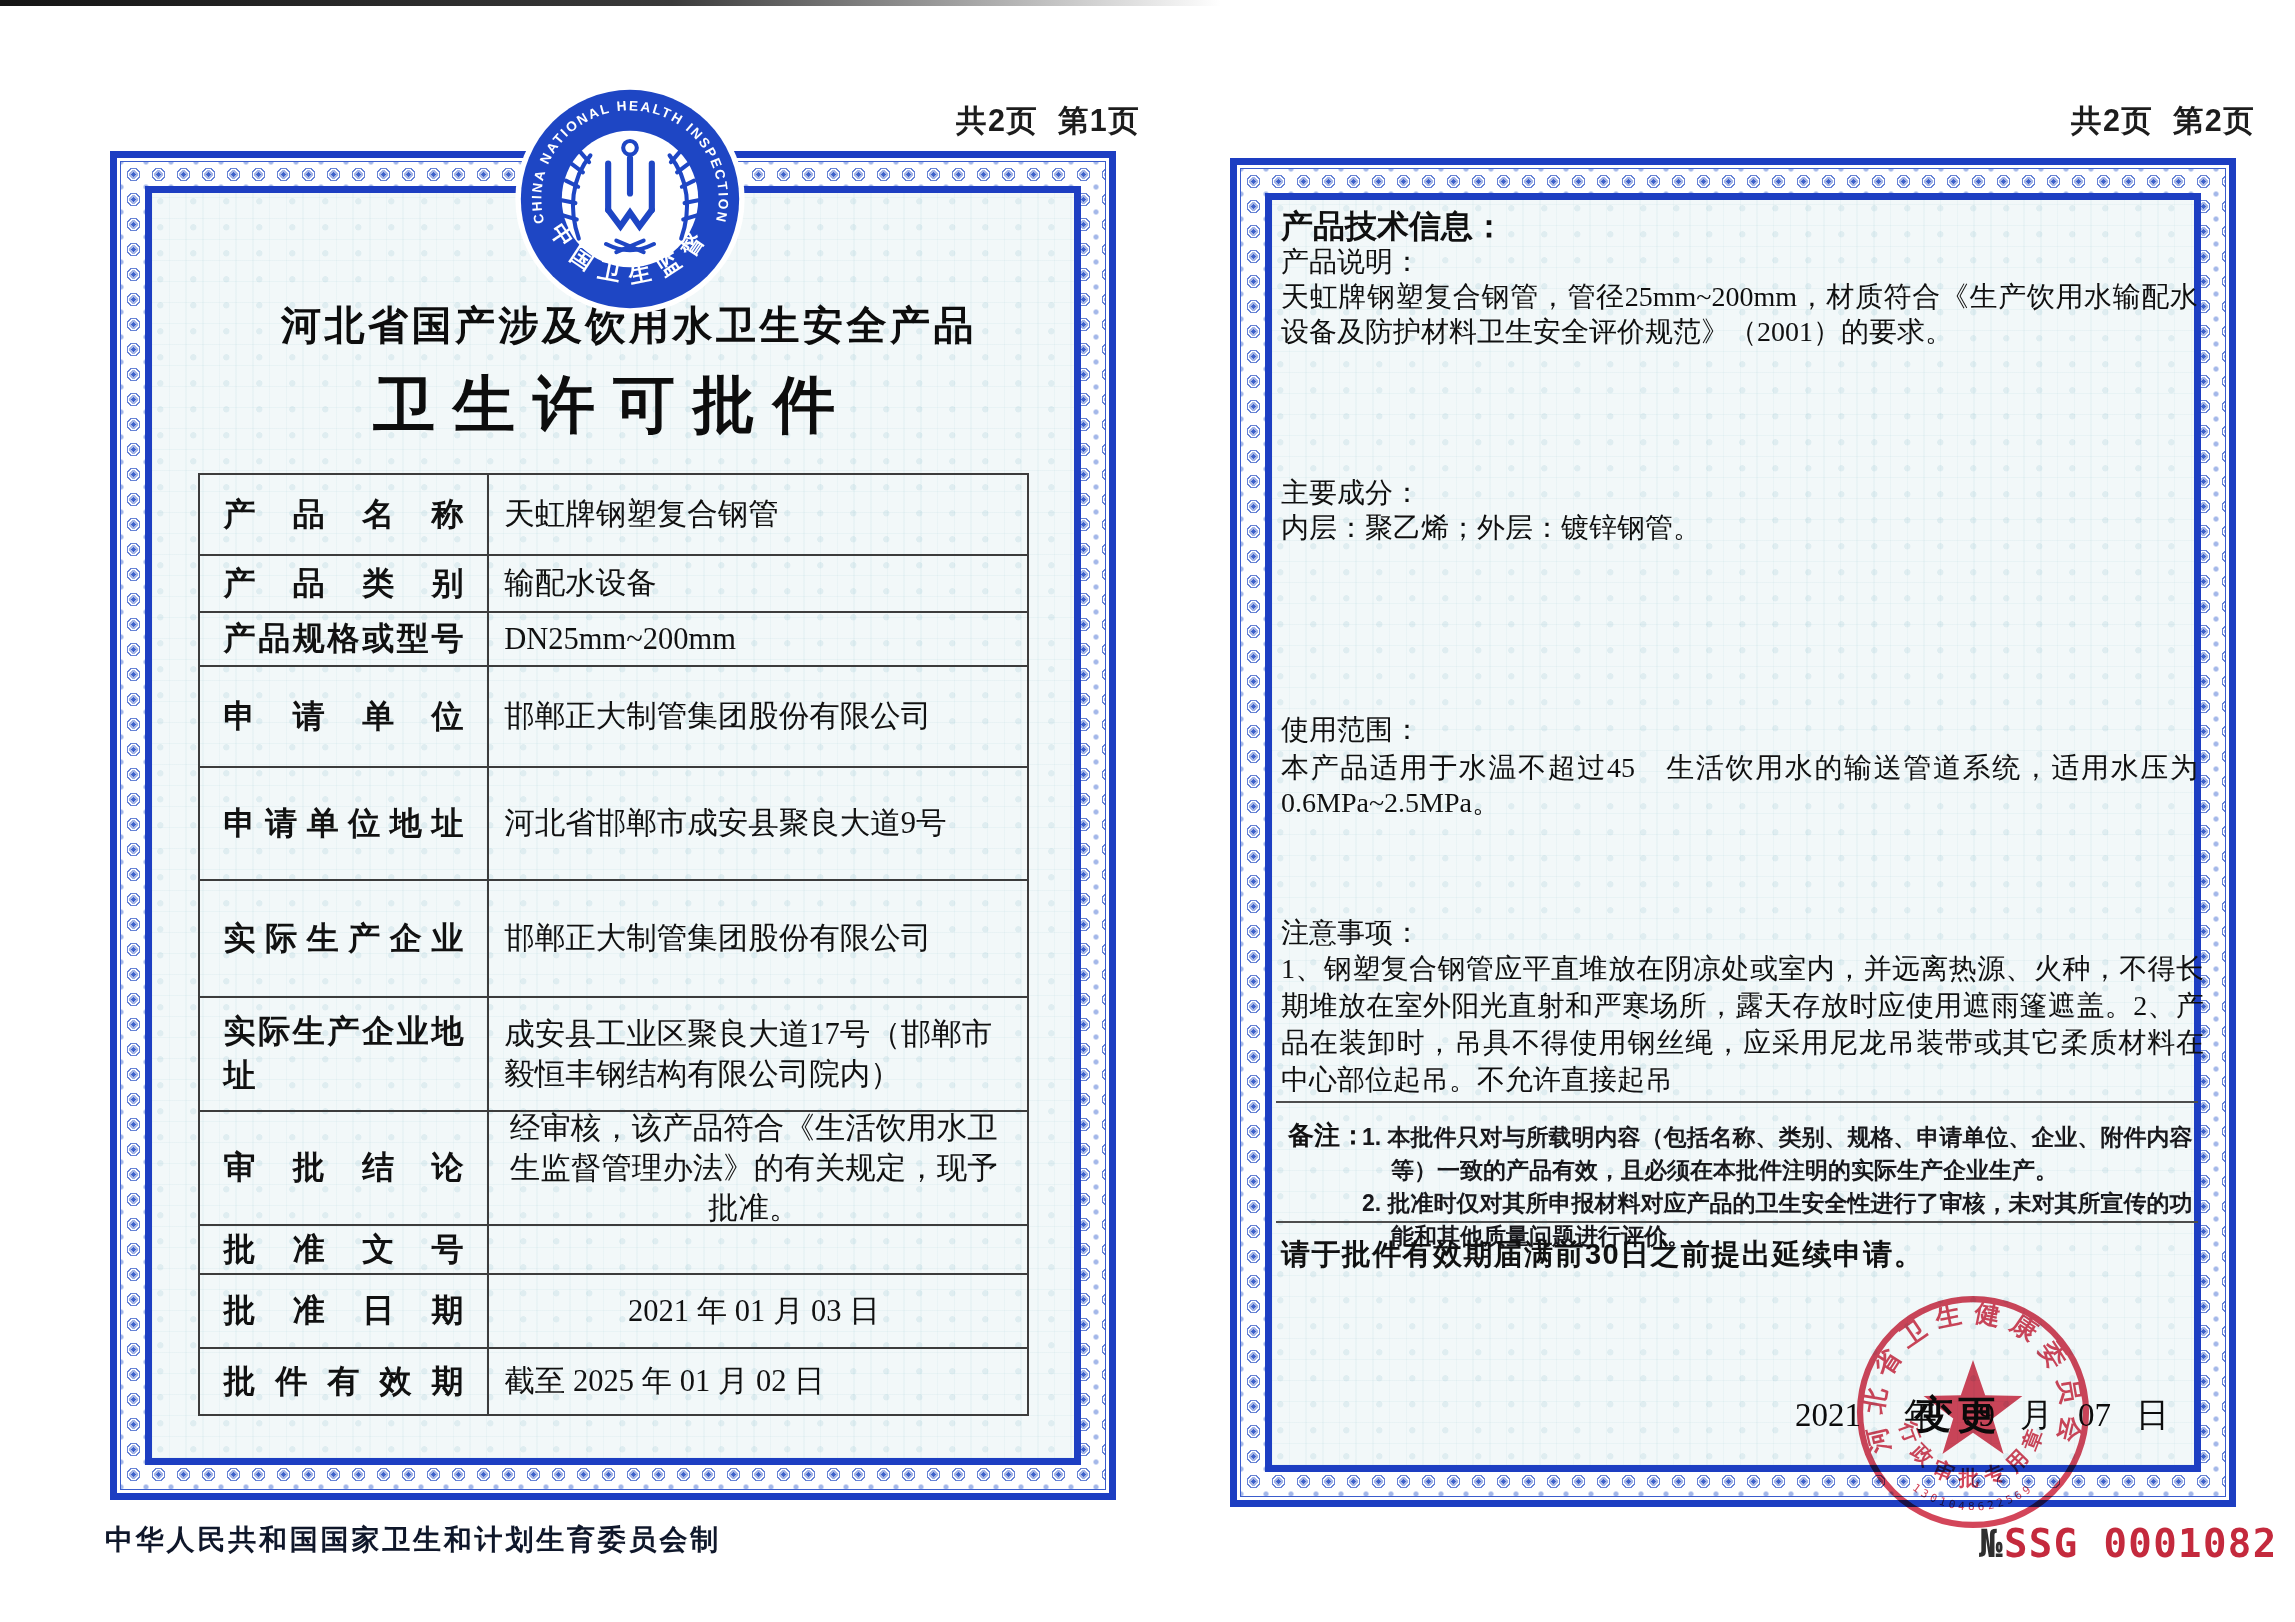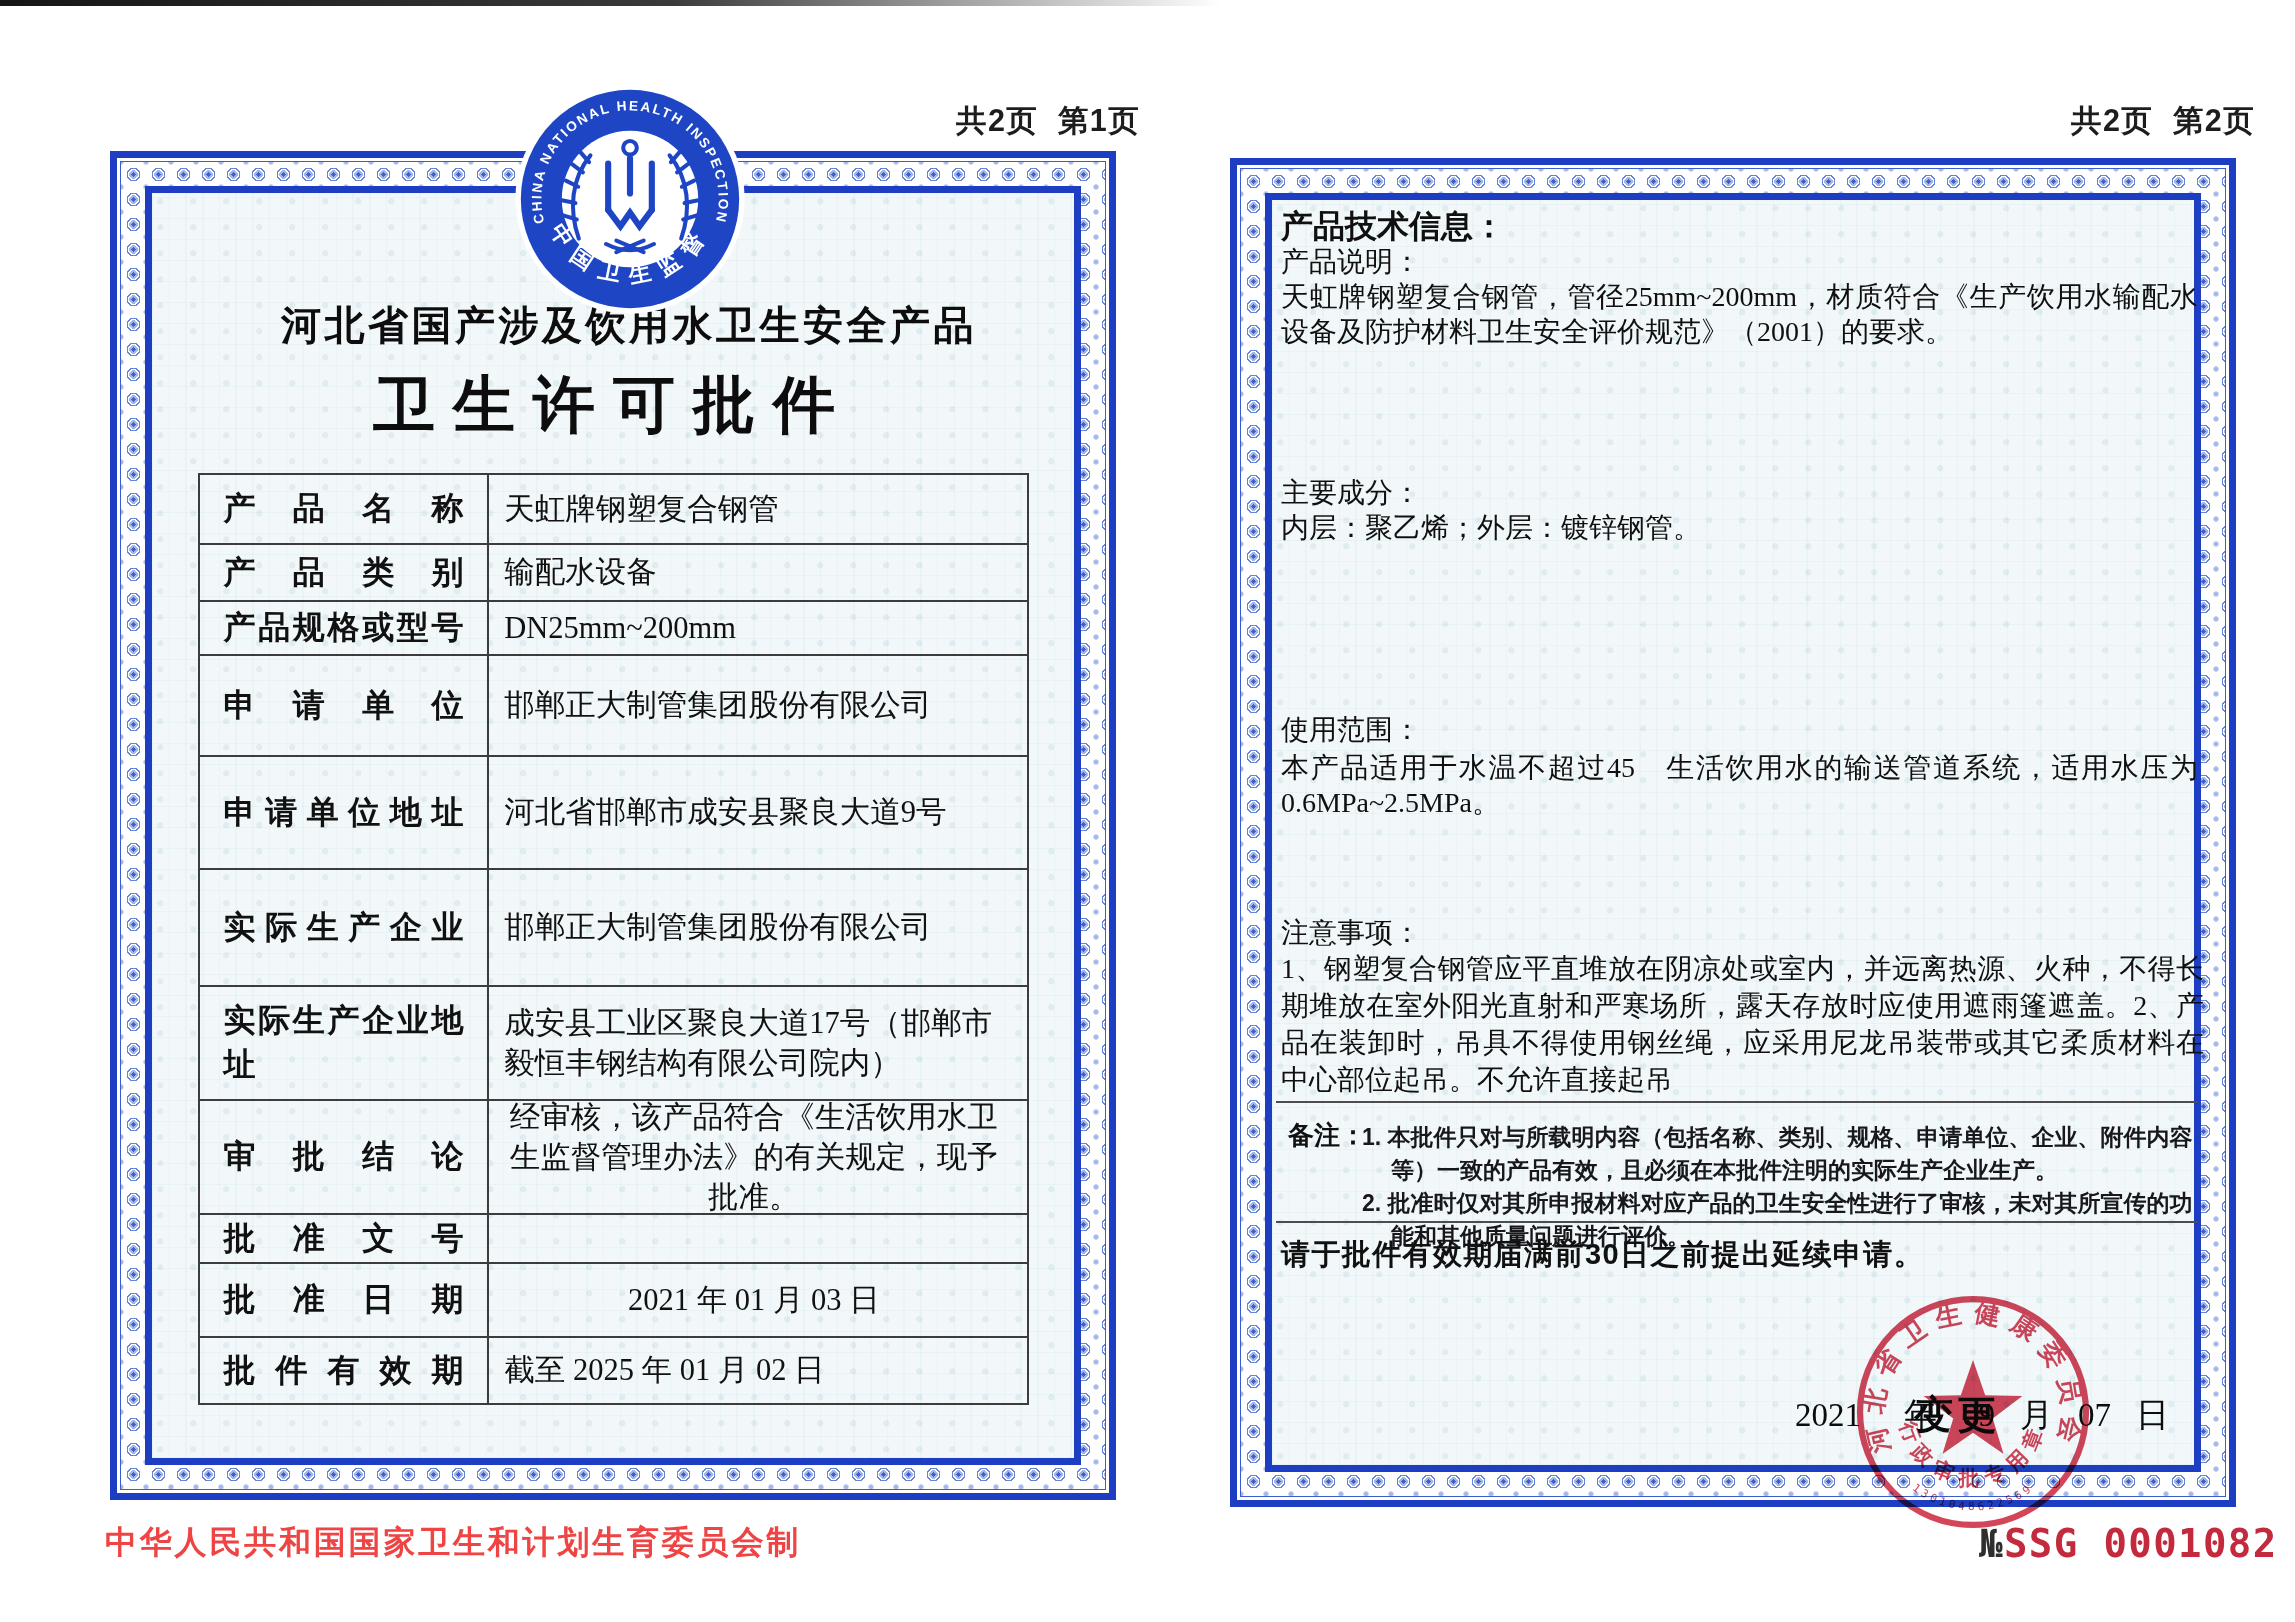--- a/index.html
+++ b/index.html
@@ -69,21 +69,21 @@
     column-gap:25px;font-size:33px;color:#0c0c0c;}
   .date-row .year{margin-right:18px;}
   .stamp{position:absolute;left:587px;top:1098px;width:298px;height:298px;
     mix-blend-mode:multiply;opacity:.9;z-index:6;}
   .change-mark{position:absolute;left:677px;top:1223px;z-index:7;
     font-family:"Liberation Sans","DejaVu Sans",sans-serif;font-weight:bold;
     font-size:39px;letter-spacing:4.2px;color:#0a0a0a;text-align:right;}
 
   .footer-issuer{position:absolute;left:105px;top:1521px;
     font-family:Liberation Sans, sans-serif;font-weight:bold;
-    font-size:32px;letter-spacing:2.8px;color:#ef4444;}
+    font-size:28px;letter-spacing:2.8px;color:#0f172a;}
   .serial{position:absolute;left:1979px;top:1521px;white-space:pre;
     font-family:"DejaVu Sans Mono","Liberation Mono",monospace;font-weight:bold;
     font-size:39px;letter-spacing:1.4px;}
   .serial .sign{color:#2e2e2e;}
   .serial .num{color:#c42a3d;}
 </style>
 </head>
 <body>
 
 <div>
@@ -124,21 +124,21 @@
         <path d="M202,118 L202,186"></path>
         <path d="M170,110 L170,162"></path>
         <path d="M138,186 L156,210 L170,190 L184,210 L202,186"></path>
       </g>
     </svg>
 
     <div class="title1">河北省国产涉及饮用水卫生安全产品</div>
     <div class="title2">卫生许可批件</div>
 
     <div class="cert-table">
-      <div class="row" style="height:70px">
+      <div class="row" style="height:81px">
         <div class="cell lab">
             <span>产品名称</span>
           </div>
         <div class="cell val">
             <span>天虹牌钢塑复合钢管</span>
           </div>
       </div>
       <div class="row" style="height:57px">
         <div class="cell lab">
             <span>产品类别</span>

